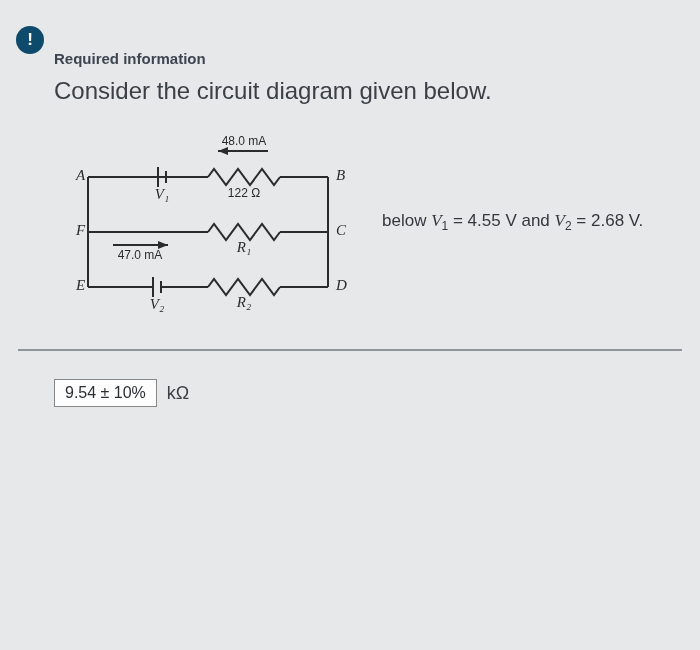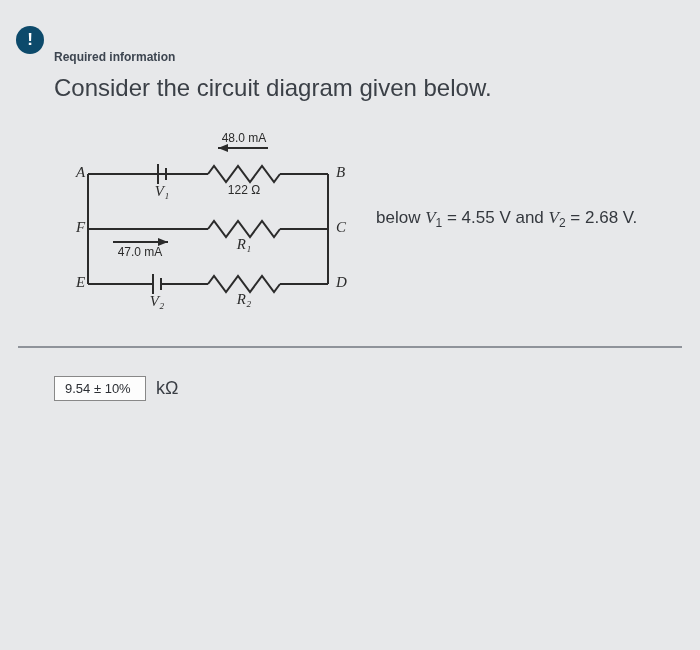--- a/index.html
+++ b/index.html
@@ -23,34 +23,34 @@
     display: flex;
     align-items: center;
     justify-content: center;
   }
   .card {
     margin-left: 36px;
     margin-top: 6px;
   }
   .req {
     font-weight: 700;
-    font-size: 12px;
+    font-size: 15px;
     color: #3d4550;
     margin-top: 26px;
     margin-bottom: 10px;
   }
   .intro {
     font-size: 24px;
     color: #3b4047;
     margin-bottom: 22px;
   }
   .diagram-row {
     display: flex;
     align-items: center;
-    gap: 18px;
+    gap: 24px;
     margin-left: 4px;
     margin-bottom: 32px;
   }
   svg.circ { display: block; }
   .where {
     font-size: 17px;
     color: #34383e;
   }
   .where i { font-style: italic; font-family: "Times New Roman", serif; }
   .sub { font-size: 12px; vertical-align: sub; }
@@ -69,21 +69,21 @@
   .answer-row {
     display: flex;
     align-items: center;
     gap: 10px;
     font-size: 18px;
   }
   .answer-box {
     border: 1px solid #888;
     background: #fdfdfd;
     padding: 4px 10px;
-    font-size: 13px;
+    font-size: 16px;
     color: #2b2e33;
     min-width: 92px;
     text-align: left;
   }
 </style>
 </head>
 <body>
 
 <div class="alert-icon">!</div>
 

